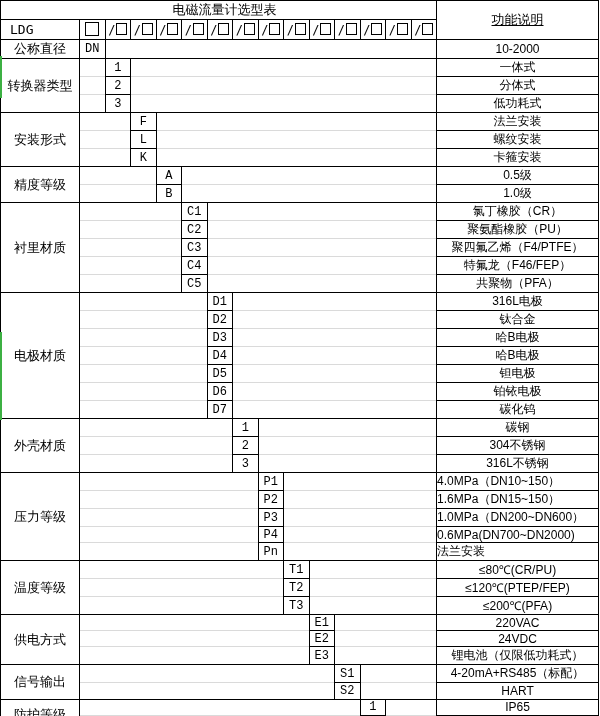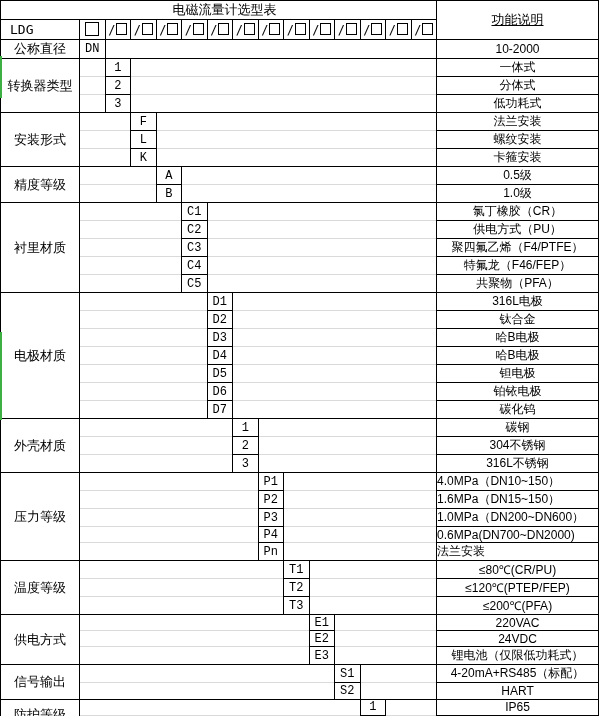--- a/index.html
+++ b/index.html
@@ -201,21 +201,21 @@
           <td class="label" rowspan="5">衬里材质</td>
           <td class="empty gb" colspan="4"></td>
           <td class="box">C1</td>
           <td class="empty gb" colspan="9"></td>
           <td class="desc">氯丁橡胶（CR）</td>
         </tr>
         <tr class="body">
           <td class="empty" colspan="4"></td>
           <td class="box">C2</td>
           <td class="empty" colspan="9"></td>
-          <td class="desc">供电方式（PU）</td>
+          <td class="desc">聚氨酯橡胶（PU）</td>
         </tr>
         <tr class="body">
           <td class="empty" colspan="4"></td>
           <td class="box">C3</td>
           <td class="empty" colspan="9"></td>
           <td class="desc">聚四氟乙烯（F4/PTFE）</td>
         </tr>
         <tr class="body">
           <td class="empty" colspan="4"></td>
           <td class="box">C4</td>

